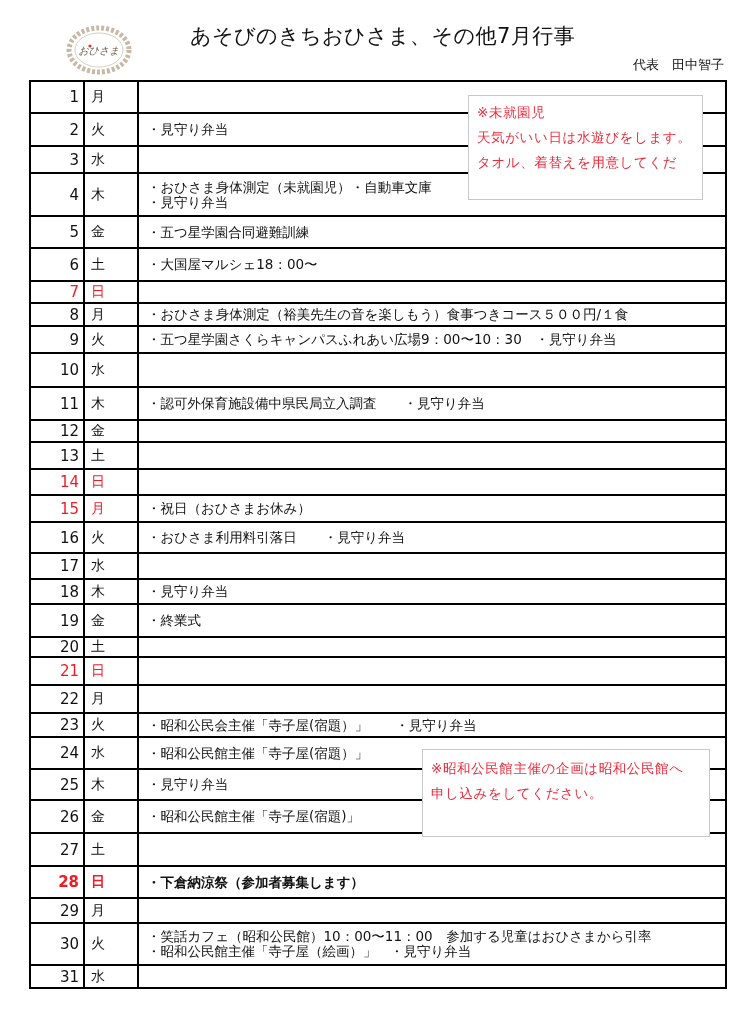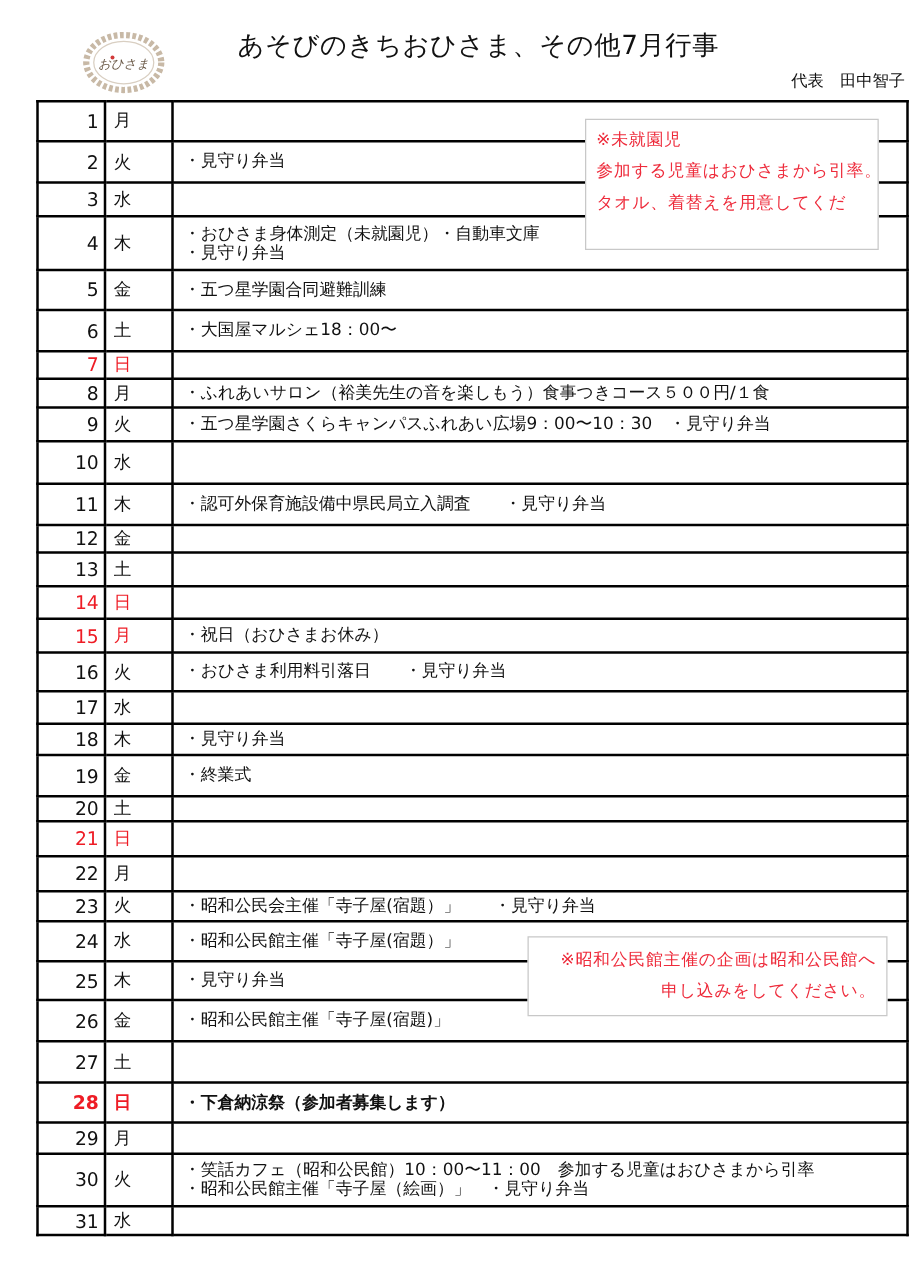--- a/index.html
+++ b/index.html
@@ -10,21 +10,21 @@
   .rep { position: absolute; right: 8px; top: 56px; font-size: 13px; color: #111; }
   .table { position: absolute; left: 29px; top: 80px; width: 698px; border-collapse: collapse; table-layout: fixed; }
   .table td { border: 2px solid #000; padding: 0; font-size: 13.5px; vertical-align: middle; }
   .table td.day { width: 48px; text-align: right; padding-right: 4px; font-size: 15px; }
   .table td.dow { width: 46px; padding-left: 6px; font-size: 14px; }
   .table td.ev { padding-left: 8px; line-height: 15px; font-size: 13.5px; }
   .red { color: #ee1c25; }
   .note { position: absolute; background: #fff; border: 1px solid #c8c8c8; color: #ee2b3b;
           font-size: 13.5px; line-height: 25px; padding: 4px 8px; letter-spacing: 0.6px; box-sizing: border-box; overflow: hidden; white-space: nowrap; }
   .note1 { left: 468px; top: 95px; width: 235px; height: 105px; }
-  .note2 { left: 422px; top: 749px; width: 288px; height: 64px; padding-top: 6px; text-align: right; }
+  .note2 { left: 422px; top: 749px; width: 288px; height: 88px; padding-top: 6px; }
   .ev-line { display: block; }
 </style>
 </head>
 <body>
 
 <div class="logo">
   <svg width="78" height="52" viewBox="0 0 78 52">
     <ellipse cx="39" cy="26" rx="30" ry="22" fill="none" stroke="#c8b9a6" stroke-width="5" stroke-dasharray="3 2"></ellipse>
     <ellipse cx="39" cy="26" rx="24" ry="17" fill="none" stroke="#d9cfc2" stroke-width="1"></ellipse>
     <circle cx="30" cy="22" r="1.6" fill="#d23a3a"></circle>
@@ -78,21 +78,21 @@
       </tr>
       <tr style="height: 22px;">
         <td class="day red">7</td>
         <td class="dow red">日</td>
         <td class="ev"></td>
       </tr>
       <tr style="height: 23px;">
         <td class="day">8</td>
         <td class="dow">月</td>
         <td class="ev">
-          <span class="ev-line">・ふれあいサロン（裕美先生の音を楽しもう）食事つきコース５００円/１食</span>
+          <span class="ev-line">・おひさま身体測定（裕美先生の音を楽しもう）食事つきコース５００円/１食</span>
         </td>
       </tr>
       <tr style="height: 27px;">
         <td class="day">9</td>
         <td class="dow">火</td>
         <td class="ev">
           <span class="ev-line">・五つ星学園さくらキャンパスふれあい広場9：00〜10：30　・見守り弁当</span>
         </td>
       </tr>
       <tr style="height: 34px;">
@@ -226,20 +226,20 @@
       <tr style="height: 23px;">
         <td class="day">31</td>
         <td class="dow">水</td>
         <td class="ev"></td>
       </tr>
     </tbody>
 </table>
 
 <div class="note note1">
   <span class="ev-line">※未就園児</span>
-  <span class="ev-line">参加する児童はおひさまから引率。</span>
+  <span class="ev-line">天気がいい日は水遊びをします。</span>
   <span class="ev-line">タオル、着替えを用意してくだ</span>
 </div>
 
 <div class="note note2">
   <span class="ev-line">※昭和公民館主催の企画は昭和公民館へ</span>
   <span class="ev-line">申し込みをしてください。</span>
 </div>
 
 </body></html>

